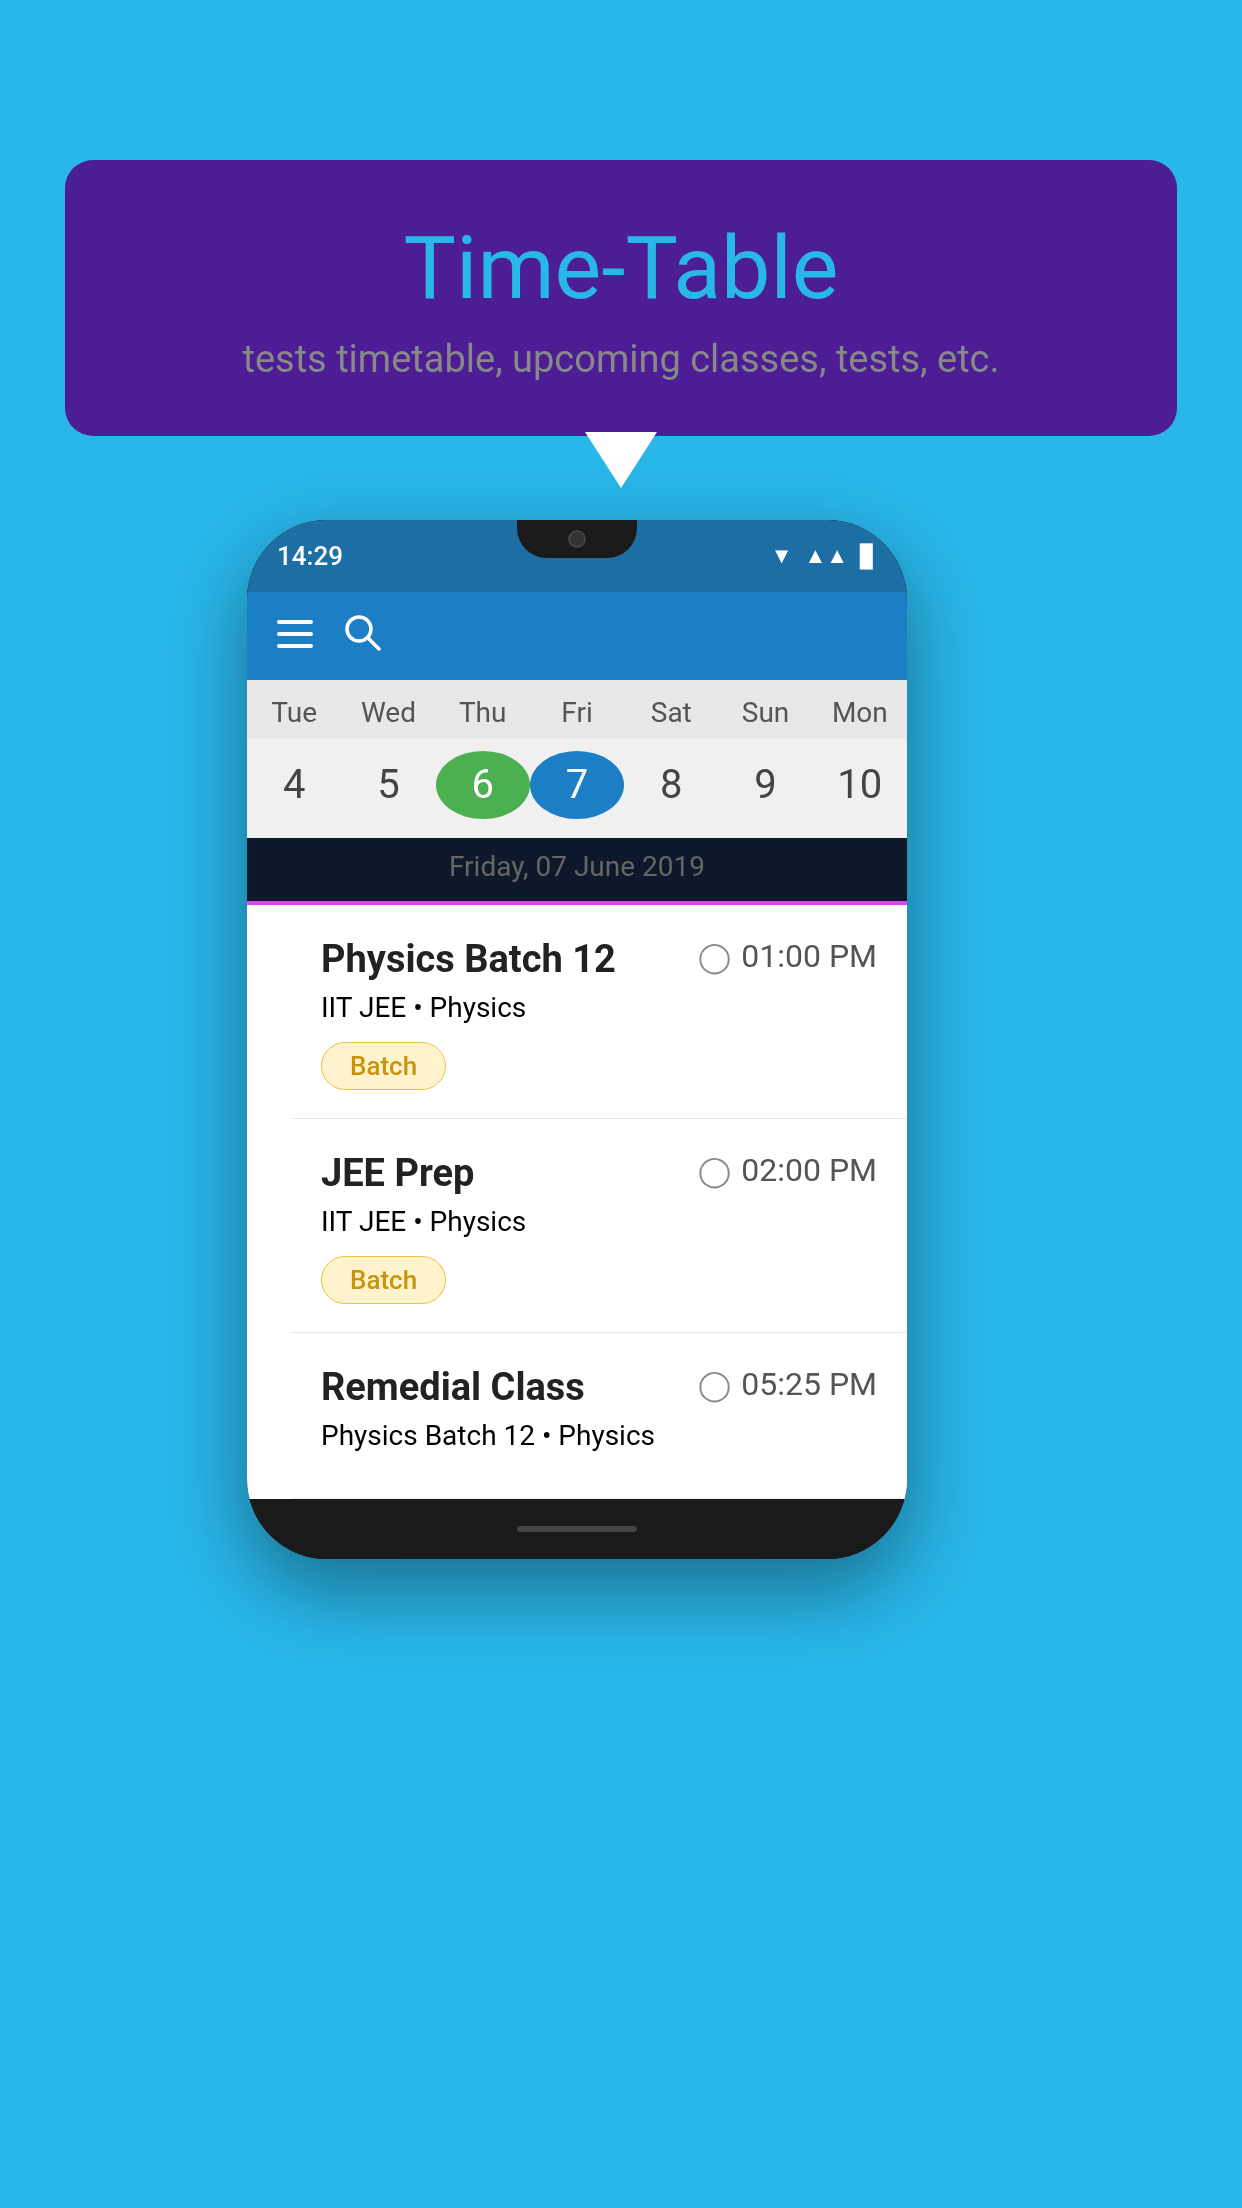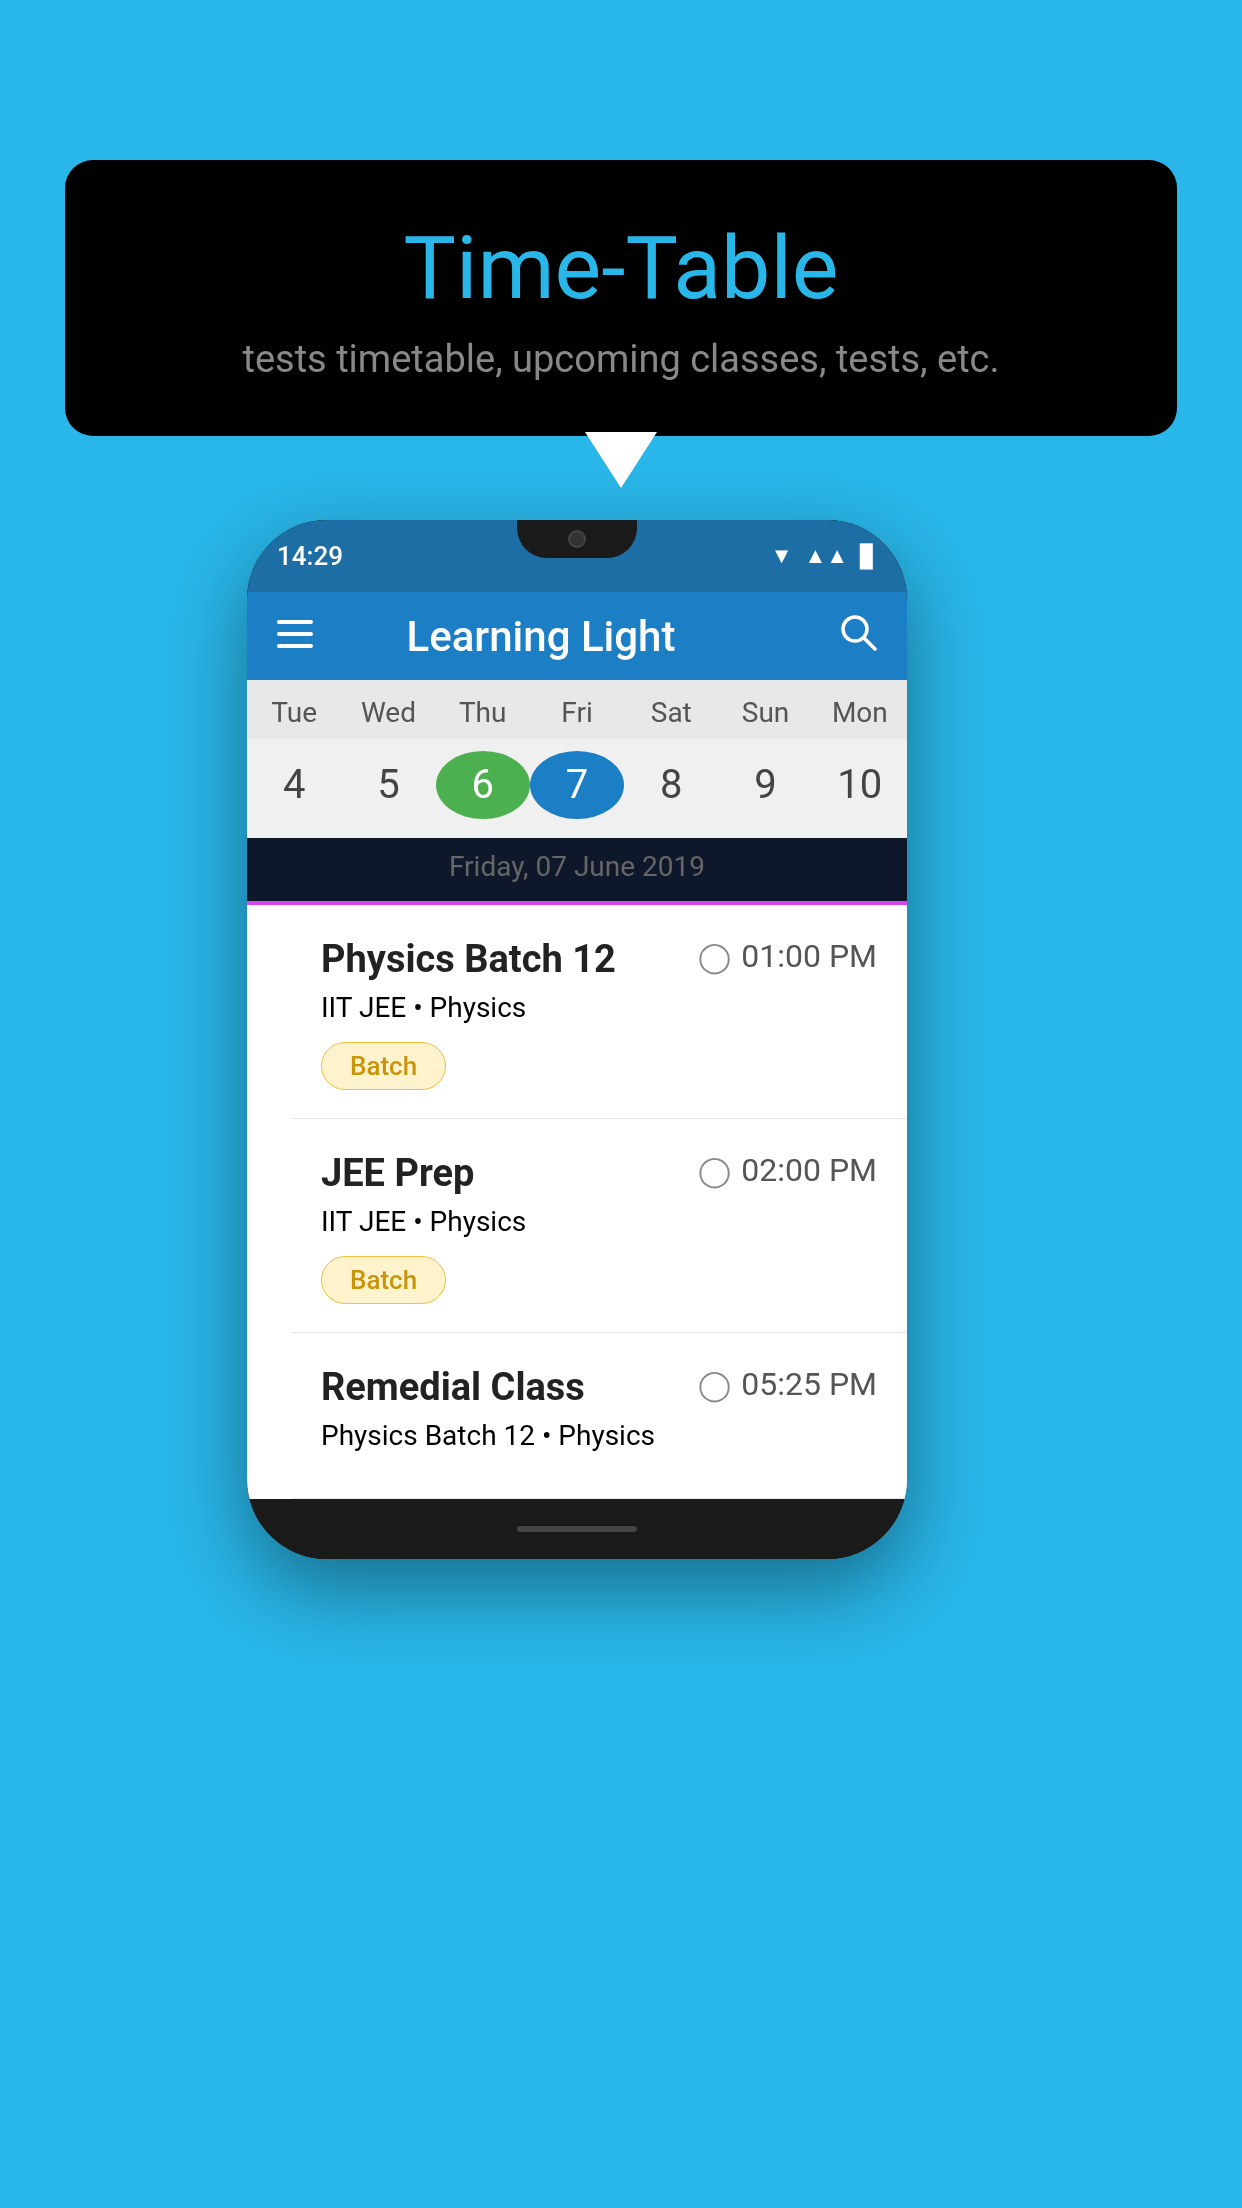--- a/index.html
+++ b/index.html
@@ -19,21 +19,21 @@
       position: absolute;
       top: 160px;
       left: 65px;
       right: 65px;
       display: flex;
       flex-direction: column;
       align-items: center;
     }
 
     .speech-bubble {
-      background: #000000;
+      background: #4c1d95;
       border-radius: 28px;
       padding: 60px 80px 55px;
       width: 100%;
       text-align: center;
       position: relative;
     }
 
     .speech-bubble::after {
       content: '';
       position: absolute;
@@ -330,21 +330,20 @@
       </div>
 
       <div class="app-bar">
         <div class="hamburger-icon">
           <svg width="36" height="28" viewBox="0 0 36 28" fill="none">
             <rect width="36" height="4" rx="2" fill="white"></rect>
             <rect y="12" width="36" height="4" rx="2" fill="white"></rect>
             <rect y="24" width="36" height="4" rx="2" fill="white"></rect>
           </svg>
         </div>
-        <span class="app-title">Learning Light</span>
         <div class="search-icon">
           <svg width="38" height="38" viewBox="0 0 38 38" fill="none">
             <circle cx="16" cy="16" r="12" stroke="white" stroke-width="3.5" fill="none"></circle>
             <line x1="25" y1="25" x2="36" y2="36" stroke="white" stroke-width="3.5" stroke-linecap="round"></line>
           </svg>
         </div>
       </div>
 
       <div class="calendar-strip">
 

